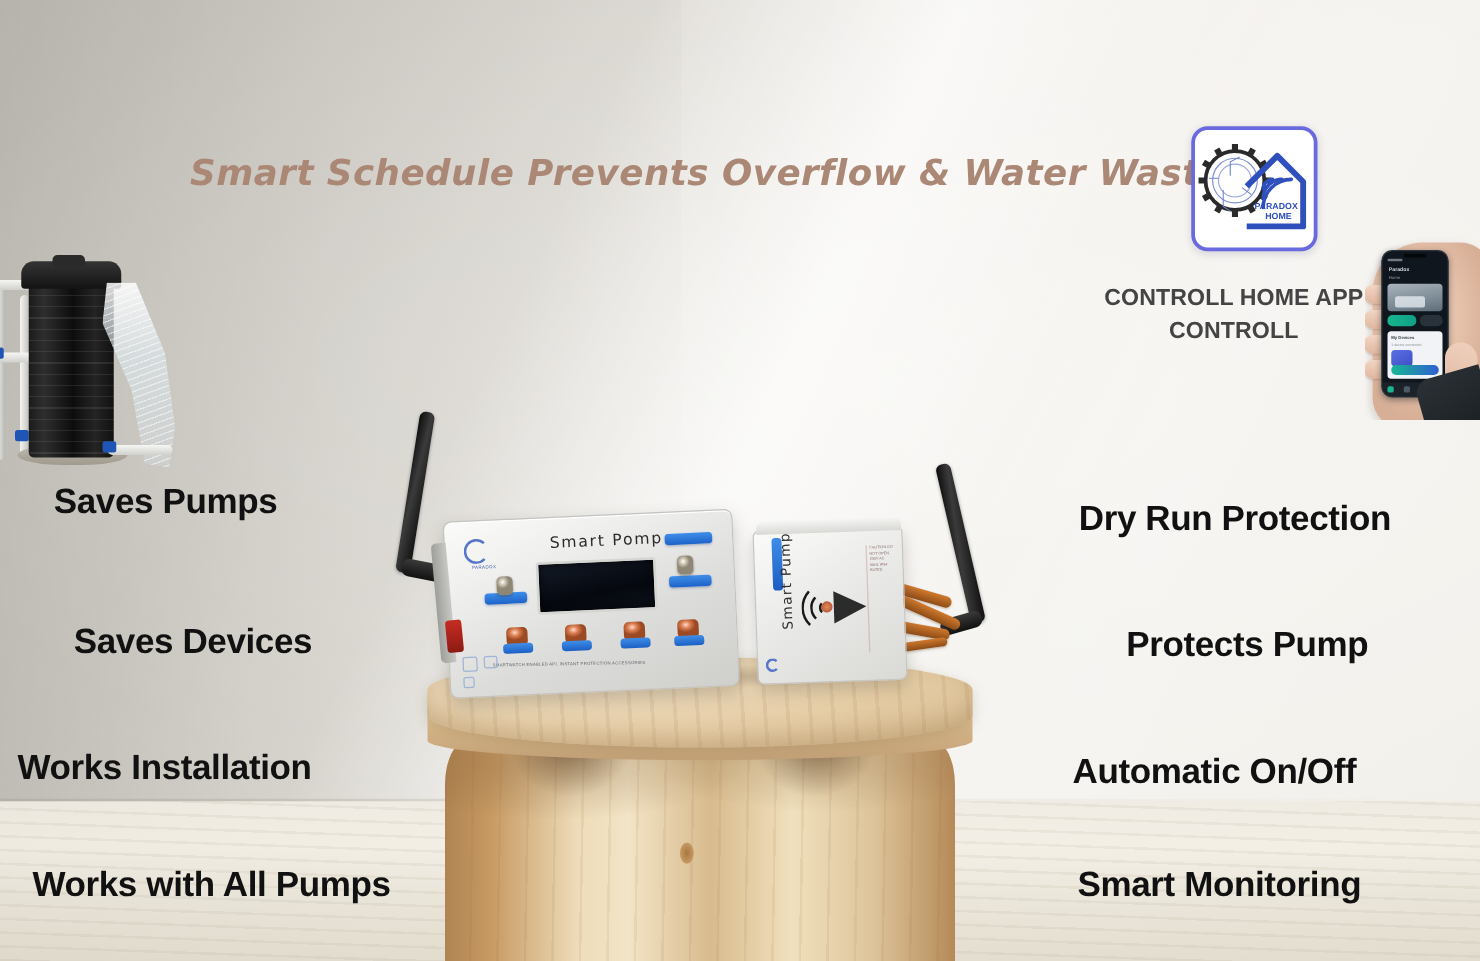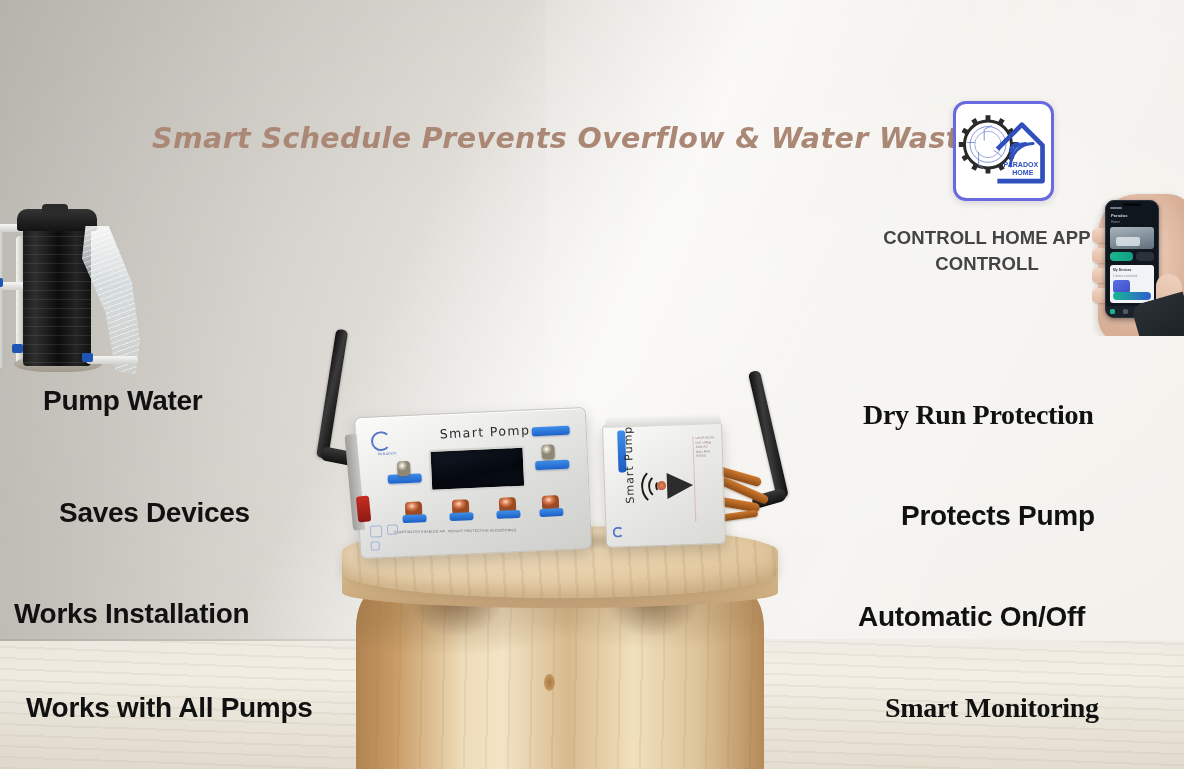--- a/index.html
+++ b/index.html
@@ -74,24 +74,24 @@
   
   .feat{
     position:absolute;
     font-size:28px; font-weight:bold; color:#111;
     letter-spacing:-.3px; white-space:nowrap;
   }
   .f-l1{ left:43px;  top:385px; }
   .f-l2{ left:59px;  top:497px; }
   .f-l3{ left:14px;  top:598px; }
   .f-l4{ left:26px;  top:692px; }
-  .f-r1{ left:863px; top:399px;font-family:Liberation Serif, serif; }
+  .f-r1{ left:863px; top:399px; }
   .f-r2{ left:901px; top:500px; }
   .f-r3{ left:858px; top:601px; }
-  .f-r4{ left:885px; top:692px;font-family:Liberation Serif, serif; }
+  .f-r4{ left:862px; top:692px; }
 
   
   .logo-box{
     position:absolute; left:953px; top:101px;
     width:101px; height:100px;
     background:#ffffff;
     border:3px solid #6a6ae0;
     border-radius:13px;
     box-shadow:0 2px 7px rgba(60,60,90,.18);
     overflow:hidden;
@@ -470,21 +470,21 @@
     <div class="tank-top"></div>
     <div class="tank-lid"></div>
     <div class="water"></div>
     <div class="pipe-h" style="left:96px; top:160px; width:52px;"></div>
     <div class="valve" style="left:92px; top:157px;"></div>
   </div>
 
   <div class="headline">Smart Schedule  Prevents Overflow &amp; Water Waste</div>
 
 
-  <div class="feat f-l1">Pump Water</div>
+  <div class="feat f-l1">Saves Pumps</div>
   <div class="feat f-l2">Saves Devices</div>
   <div class="feat f-l3">Works Installation</div>
   <div class="feat f-l4">Works with All Pumps</div>
 
   <div class="feat f-r1">Dry Run Protection</div>
   <div class="feat f-r3">Automatic On/Off</div>
   <div class="feat f-r2">Protects Pump</div>
   <div class="feat f-r4">Smart Monitoring</div>
 
   <div class="logo-box">

